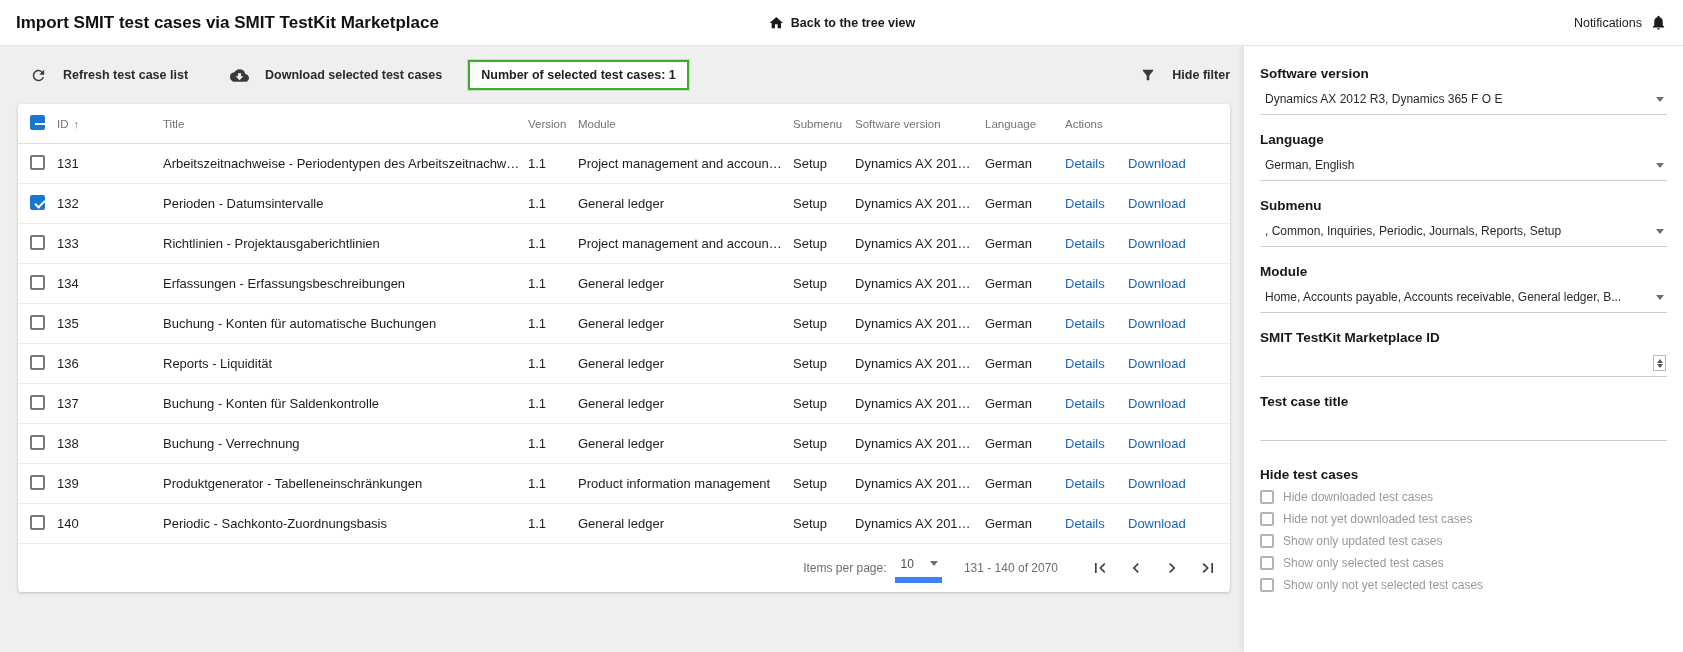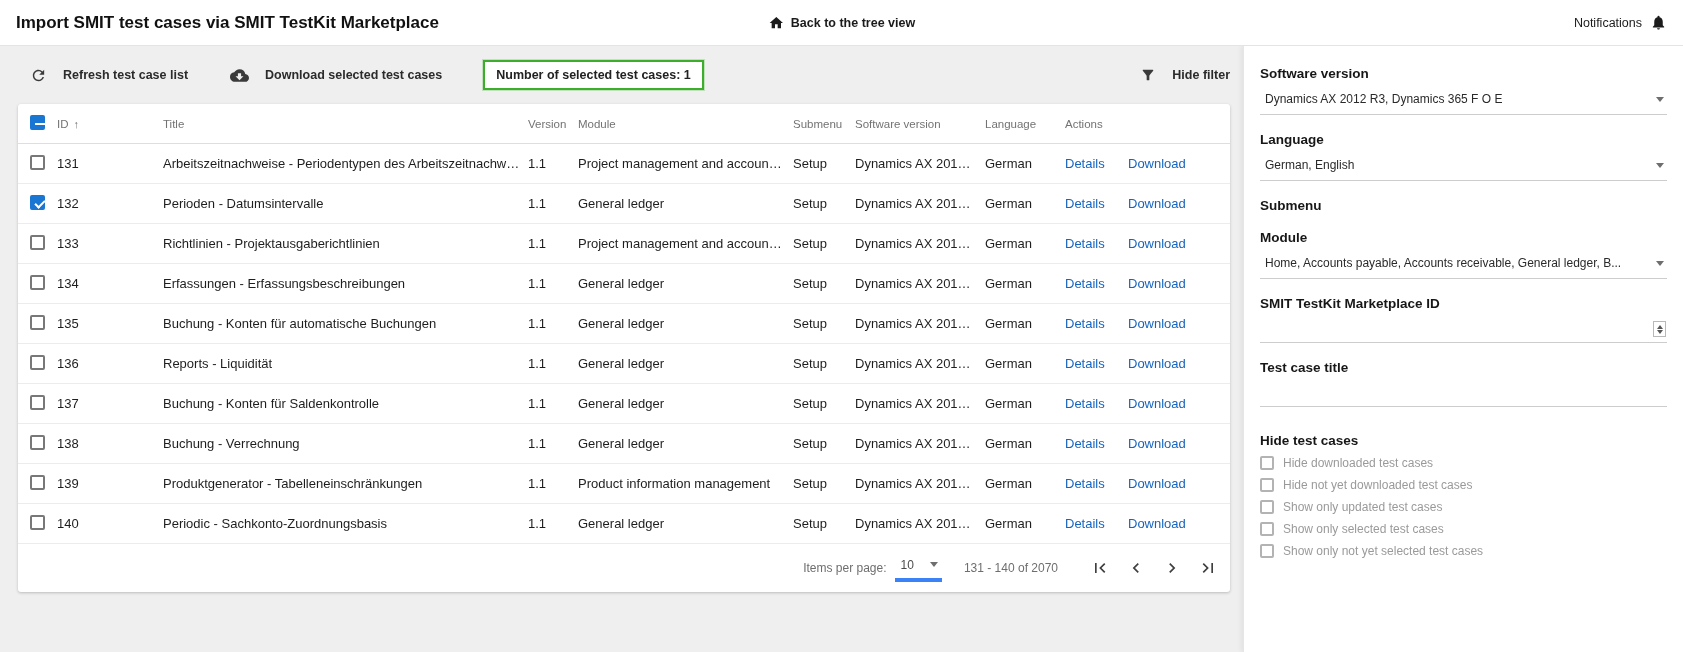--- a/index.html
+++ b/index.html
@@ -22,21 +22,21 @@
   .main { flex: 1 1 auto; padding: 0 13px 0 18px; }
   .filter-panel { flex: 0 0 440px; background: #fff; border-left: 1px solid #e6e6e6;
     box-shadow: -2px 0 5px rgba(0,0,0,.06); padding: 20px 16px 0 16px; overflow: hidden; }
 
   
   .toolbar { height: 58px; display: flex; align-items: center; }
   .tool { display: flex; align-items: center; gap: 16px; font-size: 12.5px; font-weight: 700;
     color: #2b2b2b; cursor: pointer; }
   .tool svg { fill: #3a3a3a; }
   .tool-refresh { margin-left: 12px; margin-right: 42px; }
-  .tool-download { margin-right: 41px; justify-content: flex-end; }
+  .tool-download { margin-right: 26px; justify-content: flex-end; }
   .selected-count { border: 2px solid #3cae2b; box-shadow: 0 0 0 1px rgba(60,174,43,.25);
     padding: 6px 11px; font-size: 12.5px; font-weight: 700; color: #222; background: #fff; }
   .tool-hidefilter { margin-left: auto; }
 
   
   .card { background: #fff; border-radius: 3px; box-shadow: 0 1px 3px rgba(0,0,0,.22); }
   .trow, .thead { display: grid;
     grid-template-columns: 36px 109px 1fr 50px 215px 62px 130px 80px 63px 102px;
     align-items: center; height: 40px; }
   .thead { border-bottom: 1px solid #dedede; color: #737373; font-size: 11.5px; }
@@ -52,21 +52,21 @@
     border-radius: 2px; background: #fff; cursor: pointer; position: relative; }
   .cb.checked, .cb.indeterminate { background: #1976d2; border-color: #1976d2; }
   .cb.checked::after { content: ""; position: absolute; left: 4.5px; top: 1px;
     width: 4px; height: 8px; border: solid #fff; border-width: 0 2px 2px 0; transform: rotate(45deg); }
   .cb.indeterminate::after { content: ""; position: absolute; left: 2.5px; top: 5.5px;
     width: 10px; height: 2px; background: #fff; }
 
   
   .paginator { height: 48px; display: flex; align-items: center; justify-content: flex-end;
     font-size: 12px; color: #6e6e6e; padding-right: 10px; }
-  .pg-size { display: flex; align-items: center; gap: 16px; border-bottom: 4px solid #3b82f6;
+  .pg-size { display: flex; align-items: center; gap: 16px; border-bottom: 6px solid #3b82f6;
     padding: 3px 4px 6px 6px; margin: 0 22px 0 8px; cursor: pointer; color: #4c4c4c; }
   .caret { width: 0; height: 0; border-left: 4px solid transparent; border-right: 4px solid transparent;
     border-top: 5px solid #6e6e6e; }
   .pg-range { margin-right: 30px; }
   .pg-nav { display: flex; align-items: center; gap: 12px; }
   .pg-btn { width: 24px; height: 24px; display: flex; align-items: center; justify-content: center;
     cursor: pointer; }
   .pg-btn svg { fill: #3f3f3f; }
 
   
@@ -346,20 +346,24 @@
     <div class="fgroup">
       <div class="flabel">Language</div>
       <div class="fselect">
         <span>German, English</span>
         <span class="caret"></span>
       </div>
     </div>
 
     <div class="fgroup">
       <div class="flabel">Submenu</div>
+      <div class="fselect">
+        <span>, Common, Inquiries, Periodic, Journals, Reports, Setup</span>
+        <span class="caret"></span>
+      </div>
     </div>
 
     <div class="fgroup">
       <div class="flabel">Module</div>
       <div class="fselect">
         <span>Home, Accounts payable, Accounts receivable, General ledger, B...</span>
         <span class="caret"></span>
       </div>
     </div>
 

